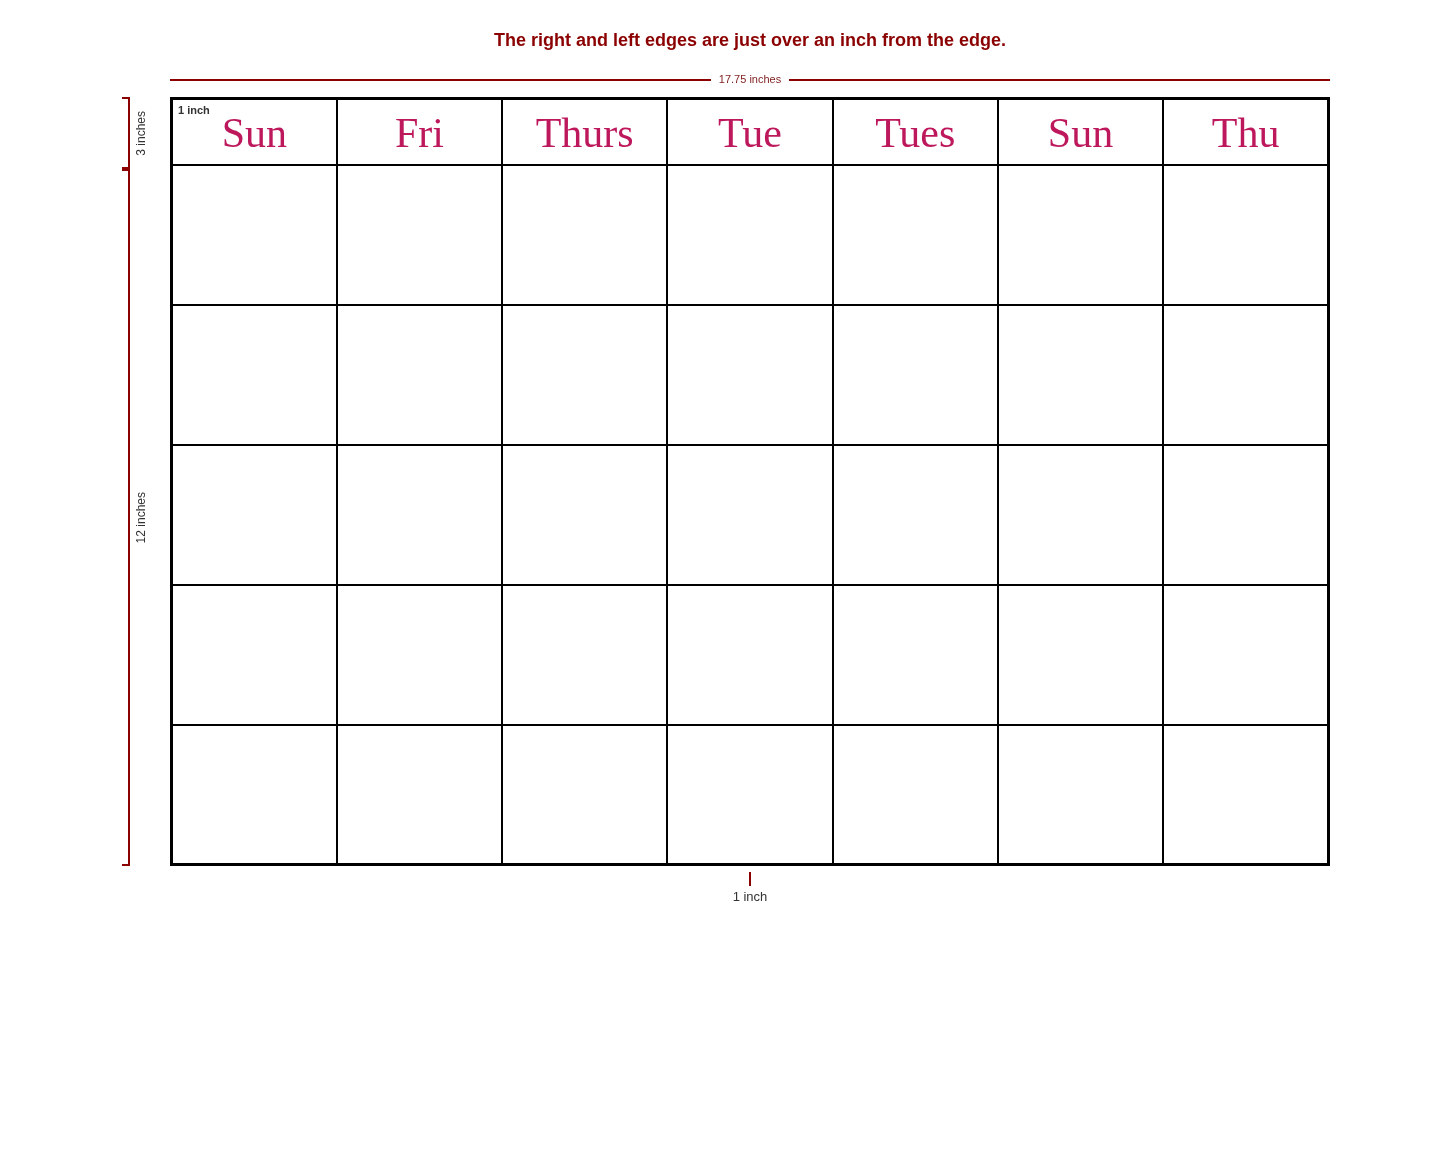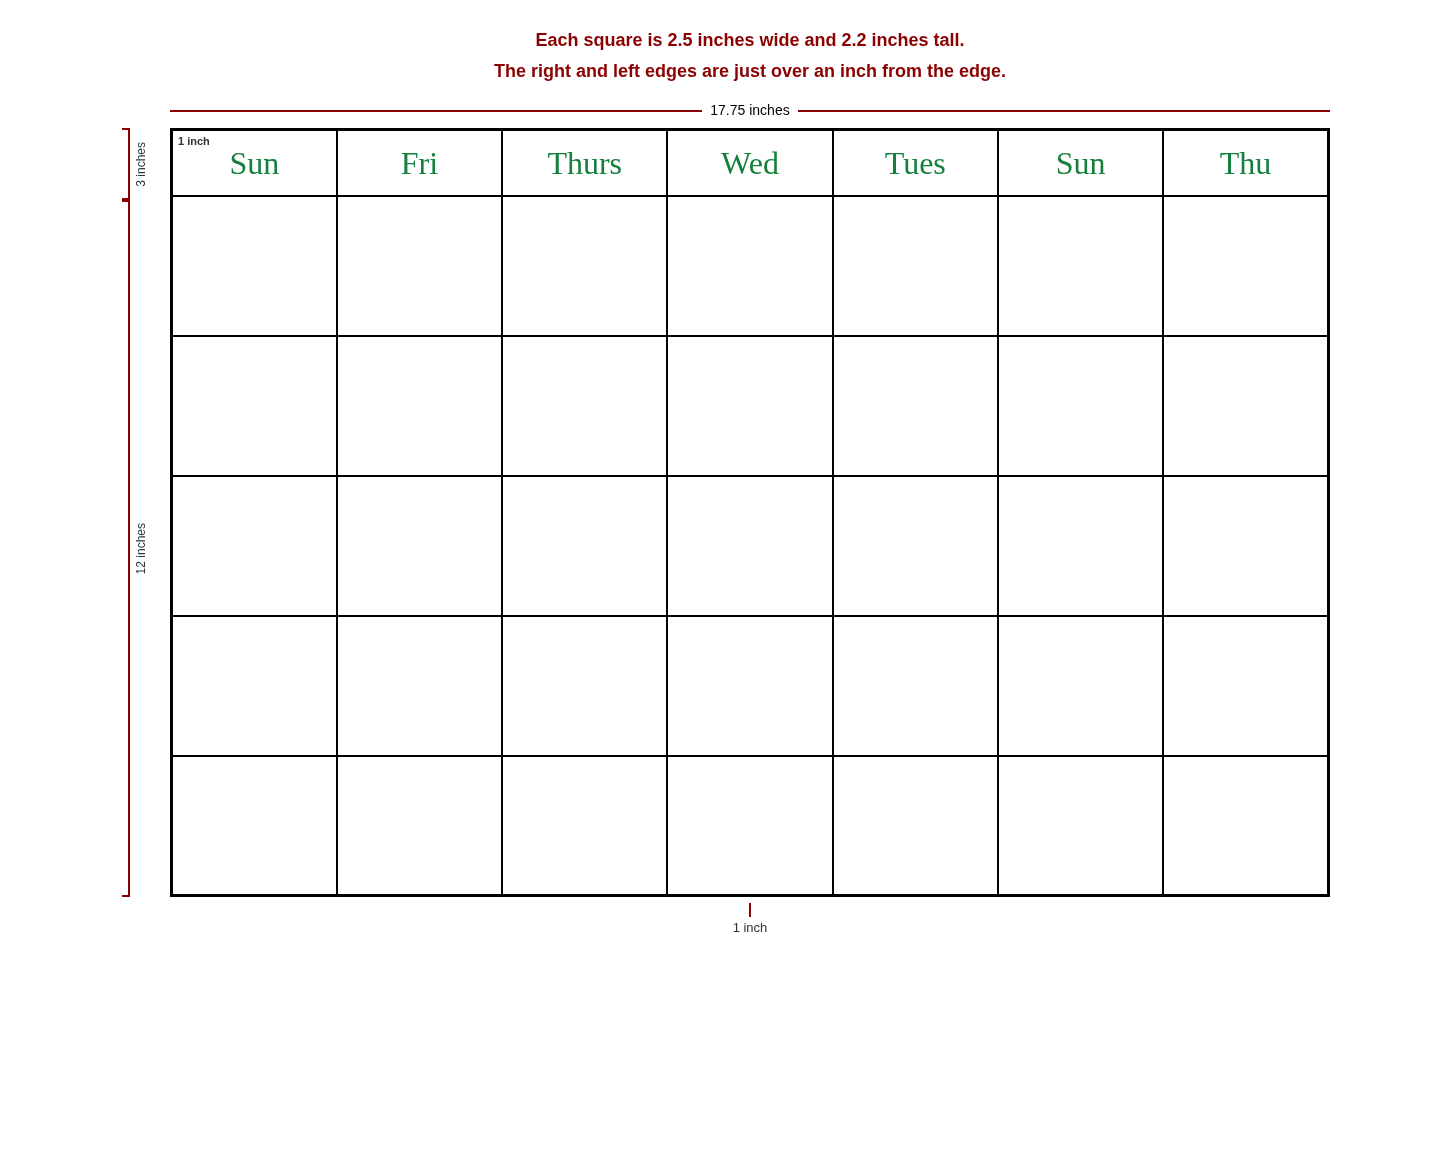--- a/index.html
+++ b/index.html
@@ -29,23 +29,23 @@
 
     .calendar-table th {
       padding: 6px 4px 4px 4px;
       text-align: center;
       height: 66px;
       vertical-align: middle;
     }
 
     .day-header {
       font-family: 'Brush Script MT', 'Segoe Script', cursive;
-      font-size: 32px;
+      font-size: 42px;
       font-weight: normal;
-      color: #15803d;
+      color: #be185d;
     }
 
     .header-cell-sun {
       position: relative;
     }
 
     .calendar-table td {
       height: 140px;
       vertical-align: top;
     }
@@ -84,28 +84,27 @@
       padding: 10px 0 0 0;
     }
 
   </style>
 </head>
 <body>
 
 <div class="full-layout" style="display:flex; flex-direction:column; width:1220px; margin:0 auto;">
 
   <div class="texts-area" style="padding-left:60px;">
-    <div style="font-size:18px; font-weight:bold; color:#8b0000; text-align:center; margin-bottom:10px;">Each square is 2.5 inches wide and 2.2 inches tall.</div>
     <div style="font-size:18px; font-weight:bold; color:#8b0000; text-align:center; margin-bottom:16px;">The right and left edges are just over an inch from the edge.</div>
   </div>
 
   <div style="padding-left:60px; margin-bottom:6px;">
     <div style="position:relative; height:24px; display:flex; align-items:center; justify-content:center;">
       <div style="position:absolute; top:50%; left:0; right:0; height:2px; background:#8b0000;"></div>
-      <div style="background:#fff; padding:0 8px; font-size:14px; color:#000000; position:relative; z-index:1;">17.75 inches</div>
+      <div style="background:#fff; padding:0 8px; font-size:11px; color:#7f1d1d; position:relative; z-index:1;">17.75 inches</div>
     </div>
   </div>
 
   <div class="outer">
 
     <div class="left-side">
 
       <div style="height:72px; display:flex; flex-direction:row; align-items:stretch;">
         <div style="width:20px; display:flex; flex-direction:column; align-items:flex-end; justify-content:stretch; padding-right:0;">
           <div style="width:2px; background:#8b0000; height:100%; position:relative; margin-left:auto;">
@@ -140,21 +139,21 @@
               <span style="position:absolute; top:4px; left:5px; font-size:11px; color:#333; font-family:Arial,sans-serif;">1 inch</span>
               <span class="day-header">Sun</span>
             </th>
             <th>
               <span class="day-header">Fri</span>
             </th>
             <th>
               <span class="day-header">Thurs</span>
             </th>
             <th>
-              <span class="day-header">Wed</span>
+              <span class="day-header">Tue</span>
             </th>
             <th>
               <span class="day-header">Tues</span>
             </th>
             <th>
               <span class="day-header">Sun</span>
             </th>
             <th>
               <span class="day-header">Thu</span>
             </th>

